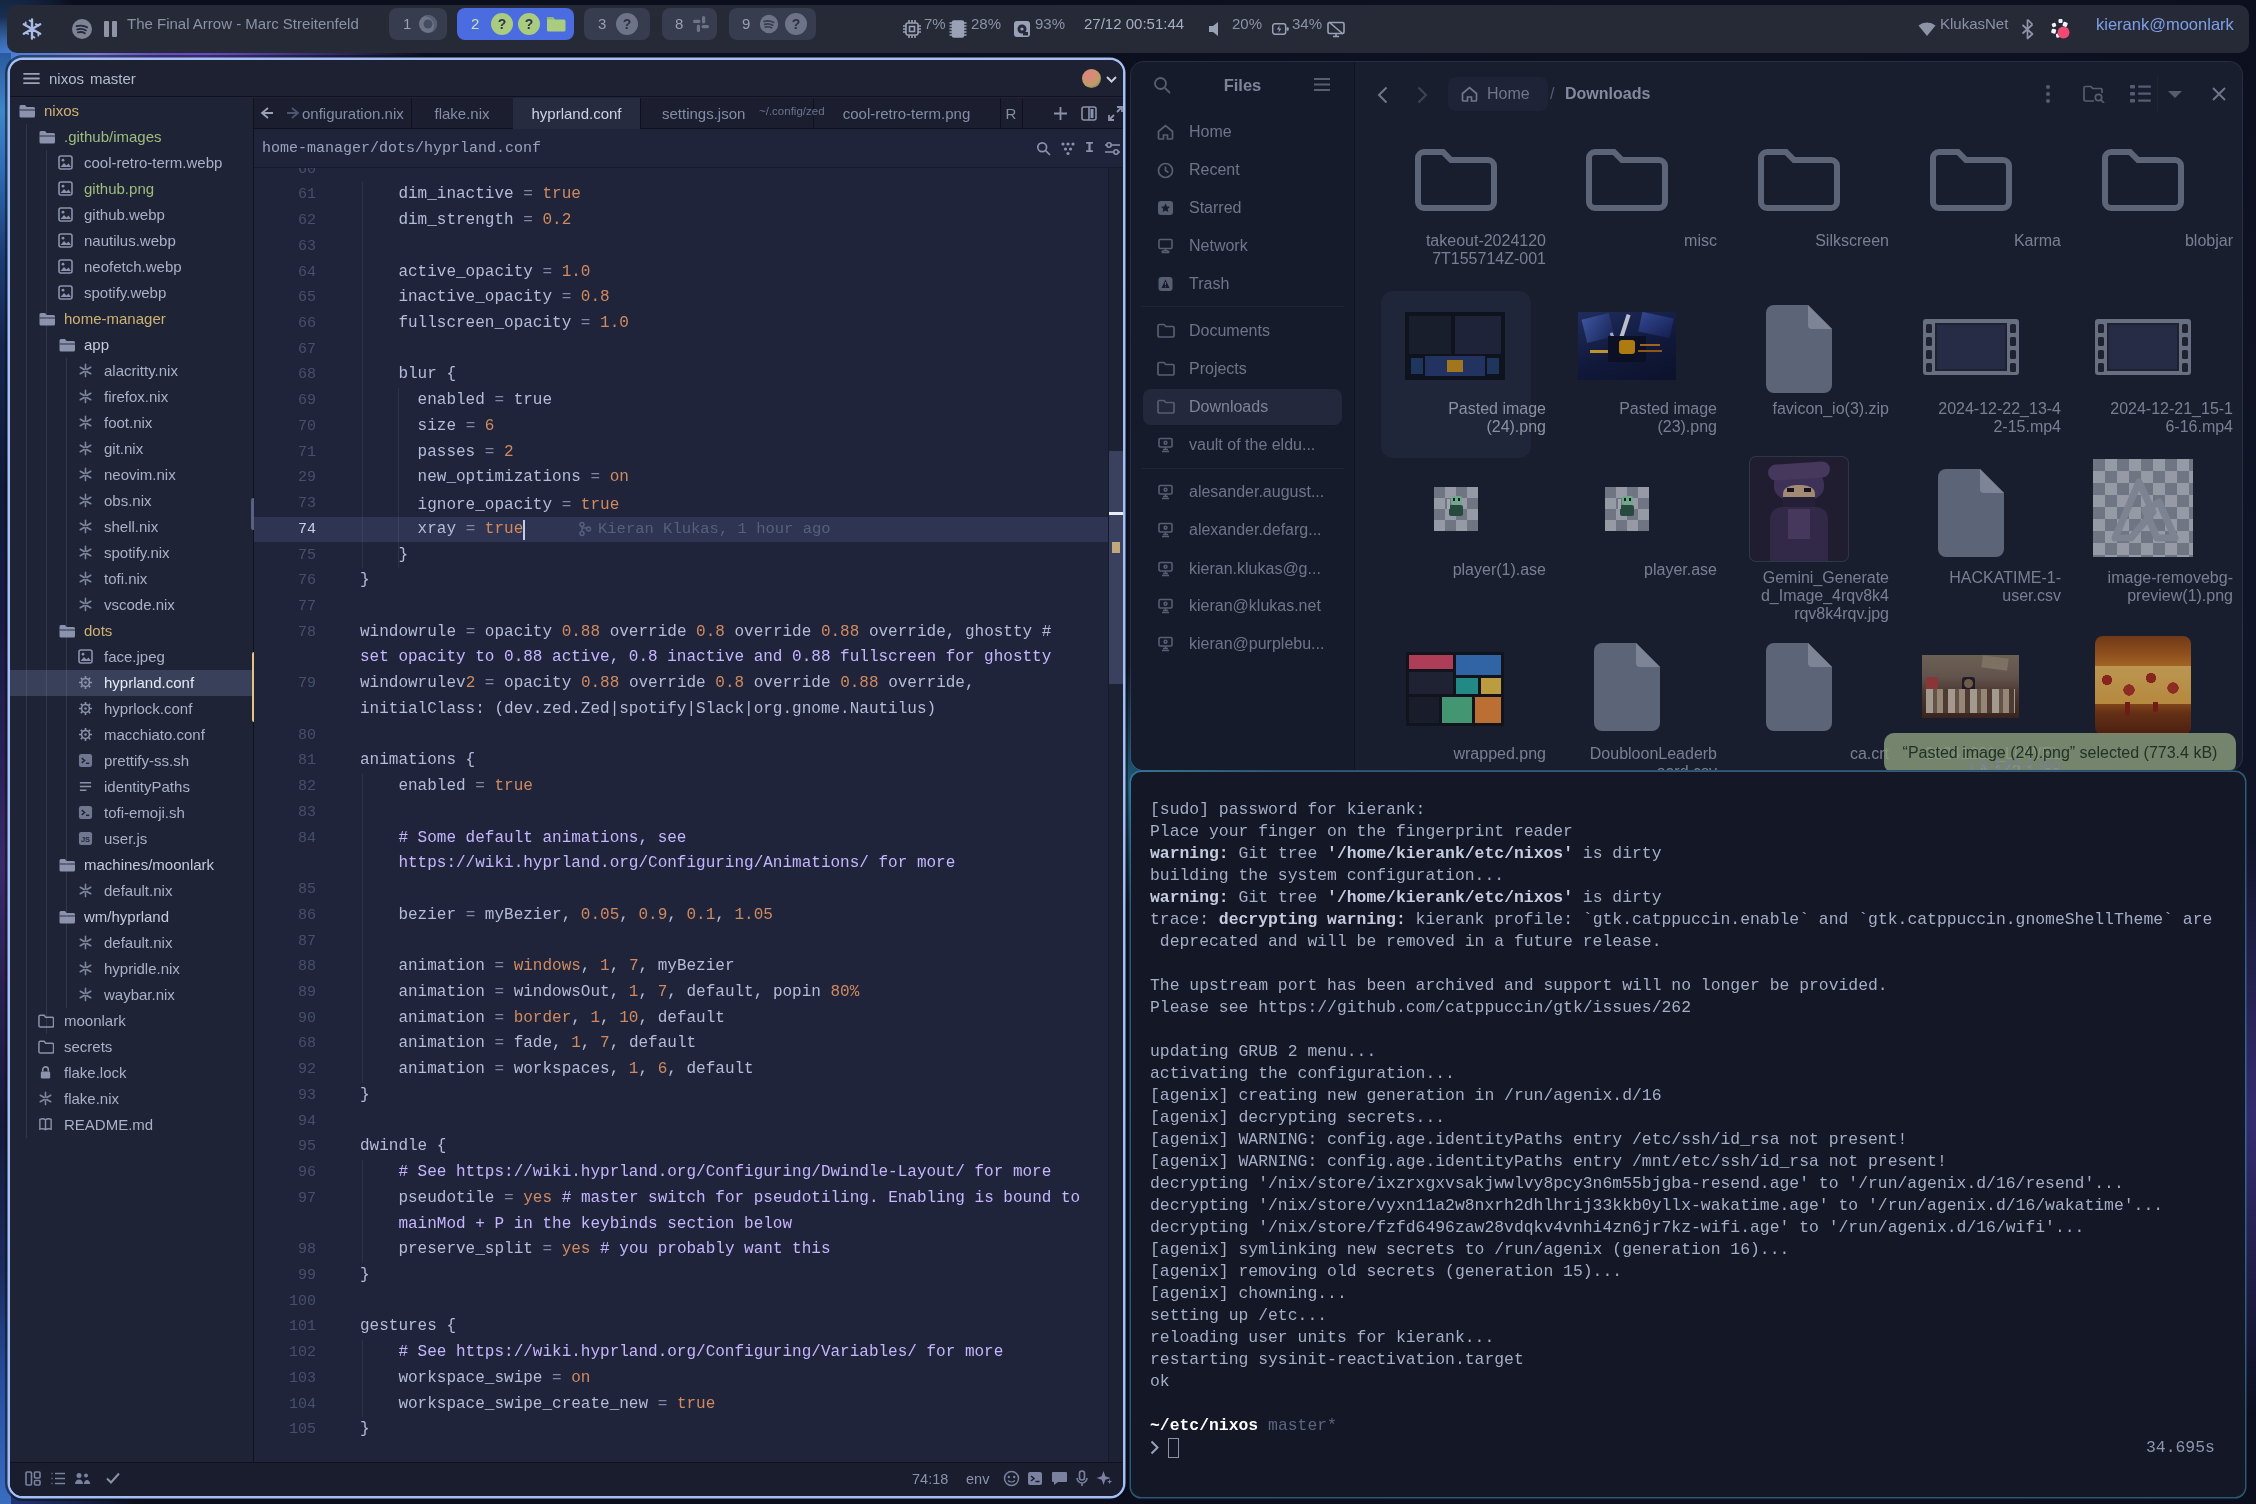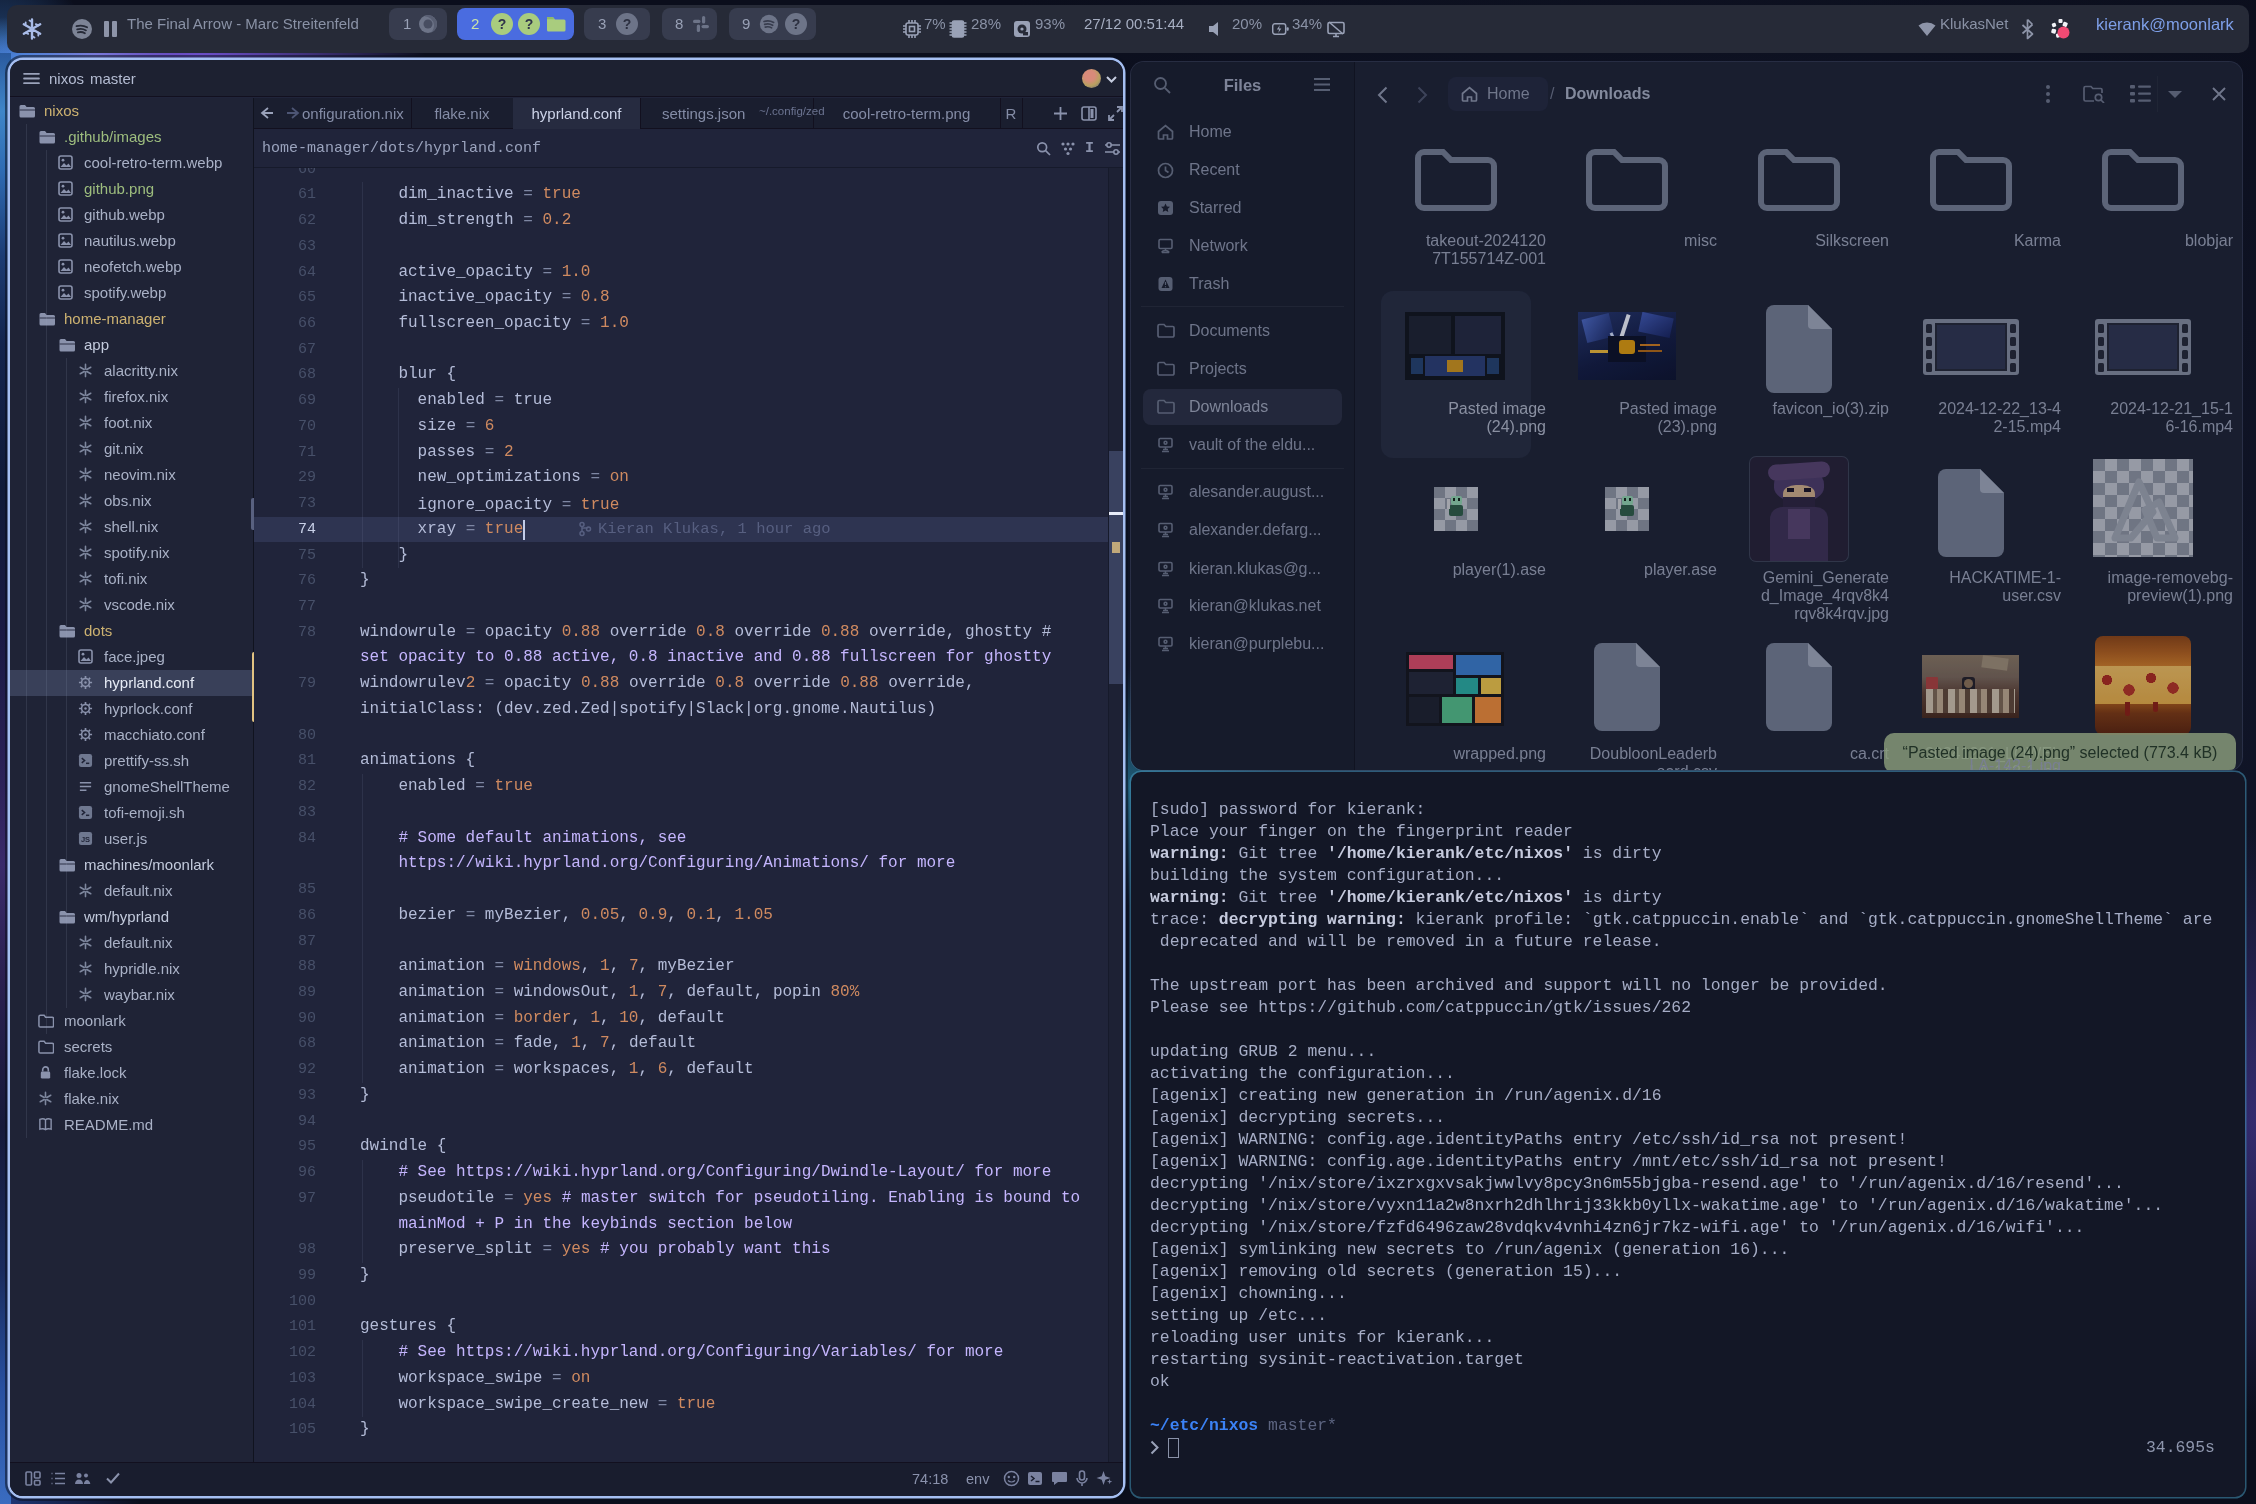--- a/index.html
+++ b/index.html
@@ -333,21 +333,21 @@
         <rect x="1" y="1" width="14" height="14" rx="2.5" fill="#6f7890"></rect>
         <path d="M4 5.5l3 2.5-3 2.5" stroke="#1f2336" stroke-width="1.6" fill="none"></path>
         <path d="M8.5 11h3.5" stroke="#1f2336" stroke-width="1.6"></path>
       </svg>
 <div class="trow" style="left:94px;top:688px;color:#a9b1c6">prettify-ss.sh</div>
 <svg class="a" style="left:68px;top:719px" width="15" height="15" viewBox="0 0 16 16">
         <g stroke="#8a92ac" stroke-width="1.7">
           <path d="M2 4h12M2 8h12M2 12h7"></path>
         </g>
       </svg>
-<div class="trow" style="left:94px;top:714px;color:#a9b1c6">gnomeShellTheme</div>
+<div class="trow" style="left:94px;top:714px;color:#a9b1c6">identityPaths</div>
 <svg class="a" style="left:68px;top:745px" width="15" height="15" viewBox="0 0 16 16">
         <rect x="1" y="1" width="14" height="14" rx="2.5" fill="#6f7890"></rect>
         <path d="M4 5.5l3 2.5-3 2.5" stroke="#1f2336" stroke-width="1.6" fill="none"></path>
         <path d="M8.5 11h3.5" stroke="#1f2336" stroke-width="1.6"></path>
       </svg>
 <div class="trow" style="left:94px;top:740px;color:#a9b1c6">tofi-emoji.sh</div>
 <svg class="a" style="left:68px;top:771px" width="15" height="15" viewBox="0 0 16 16">
         <rect x="1" y="1" width="14" height="14" rx="2.5" fill="#6f7890"></rect>
         <text x="8" y="11.5" font-family="Liberation Sans" font-size="8" font-weight="bold" fill="#1f2336" text-anchor="middle">JS</text>
       </svg>
@@ -981,17 +981,17 @@
 <div class="tl" style="top:1173px">decrypting '/nix/store/ixzrxgxvsakjwwlvy8pcy3n6m55bjgba-resend.age' to '/run/agenix.d/16/resend'...</div>
 <div class="tl" style="top:1195px">decrypting '/nix/store/vyxn11a2w8nxrh2dhlhrij33kkb0yllx-wakatime.age' to '/run/agenix.d/16/wakatime'...</div>
 <div class="tl" style="top:1217px">decrypting '/nix/store/fzfd6496zaw28vdqkv4vnhi4zn6jr7kz-wifi.age' to '/run/agenix.d/16/wifi'...</div>
 <div class="tl" style="top:1239px">[agenix] symlinking new secrets to /run/agenix (generation 16)...</div>
 <div class="tl" style="top:1261px">[agenix] removing old secrets (generation 15)...</div>
 <div class="tl" style="top:1283px">[agenix] chowning...</div>
 <div class="tl" style="top:1305px">setting up /etc...</div>
 <div class="tl" style="top:1327px">reloading user units for kierank...</div>
 <div class="tl" style="top:1349px">restarting sysinit-reactivation.target</div>
 <div class="tl" style="top:1371px">ok</div>
-<div class="tl" style="top:1415px"><span style="color:#3b82f6;font-weight:bold">~/etc/nixos</span> <span style="color:#5c6480">master*</span></div>
+<div class="tl" style="top:1415px"><span style="color:#ffffff;font-weight:bold">~/etc/nixos</span> <span style="color:#5c6480">master*</span></div>
 <svg class="a" style="left:1150px;top:1440px" width="9" height="15" viewBox="0 0 9 15" fill="none" stroke="#9aa2b8" stroke-width="2">
     <path d="M1.5 1.5l6 6-6 6"></path>
   </svg>
 <div class="a" style="left:1168px;top:1438px;width:11px;height:20px;border:1.5px solid #8a92a8"></div>
 <div class="tl" style="left:2146px;top:1437px;color:#8e96ad">34.695s</div>
 </body></html>

